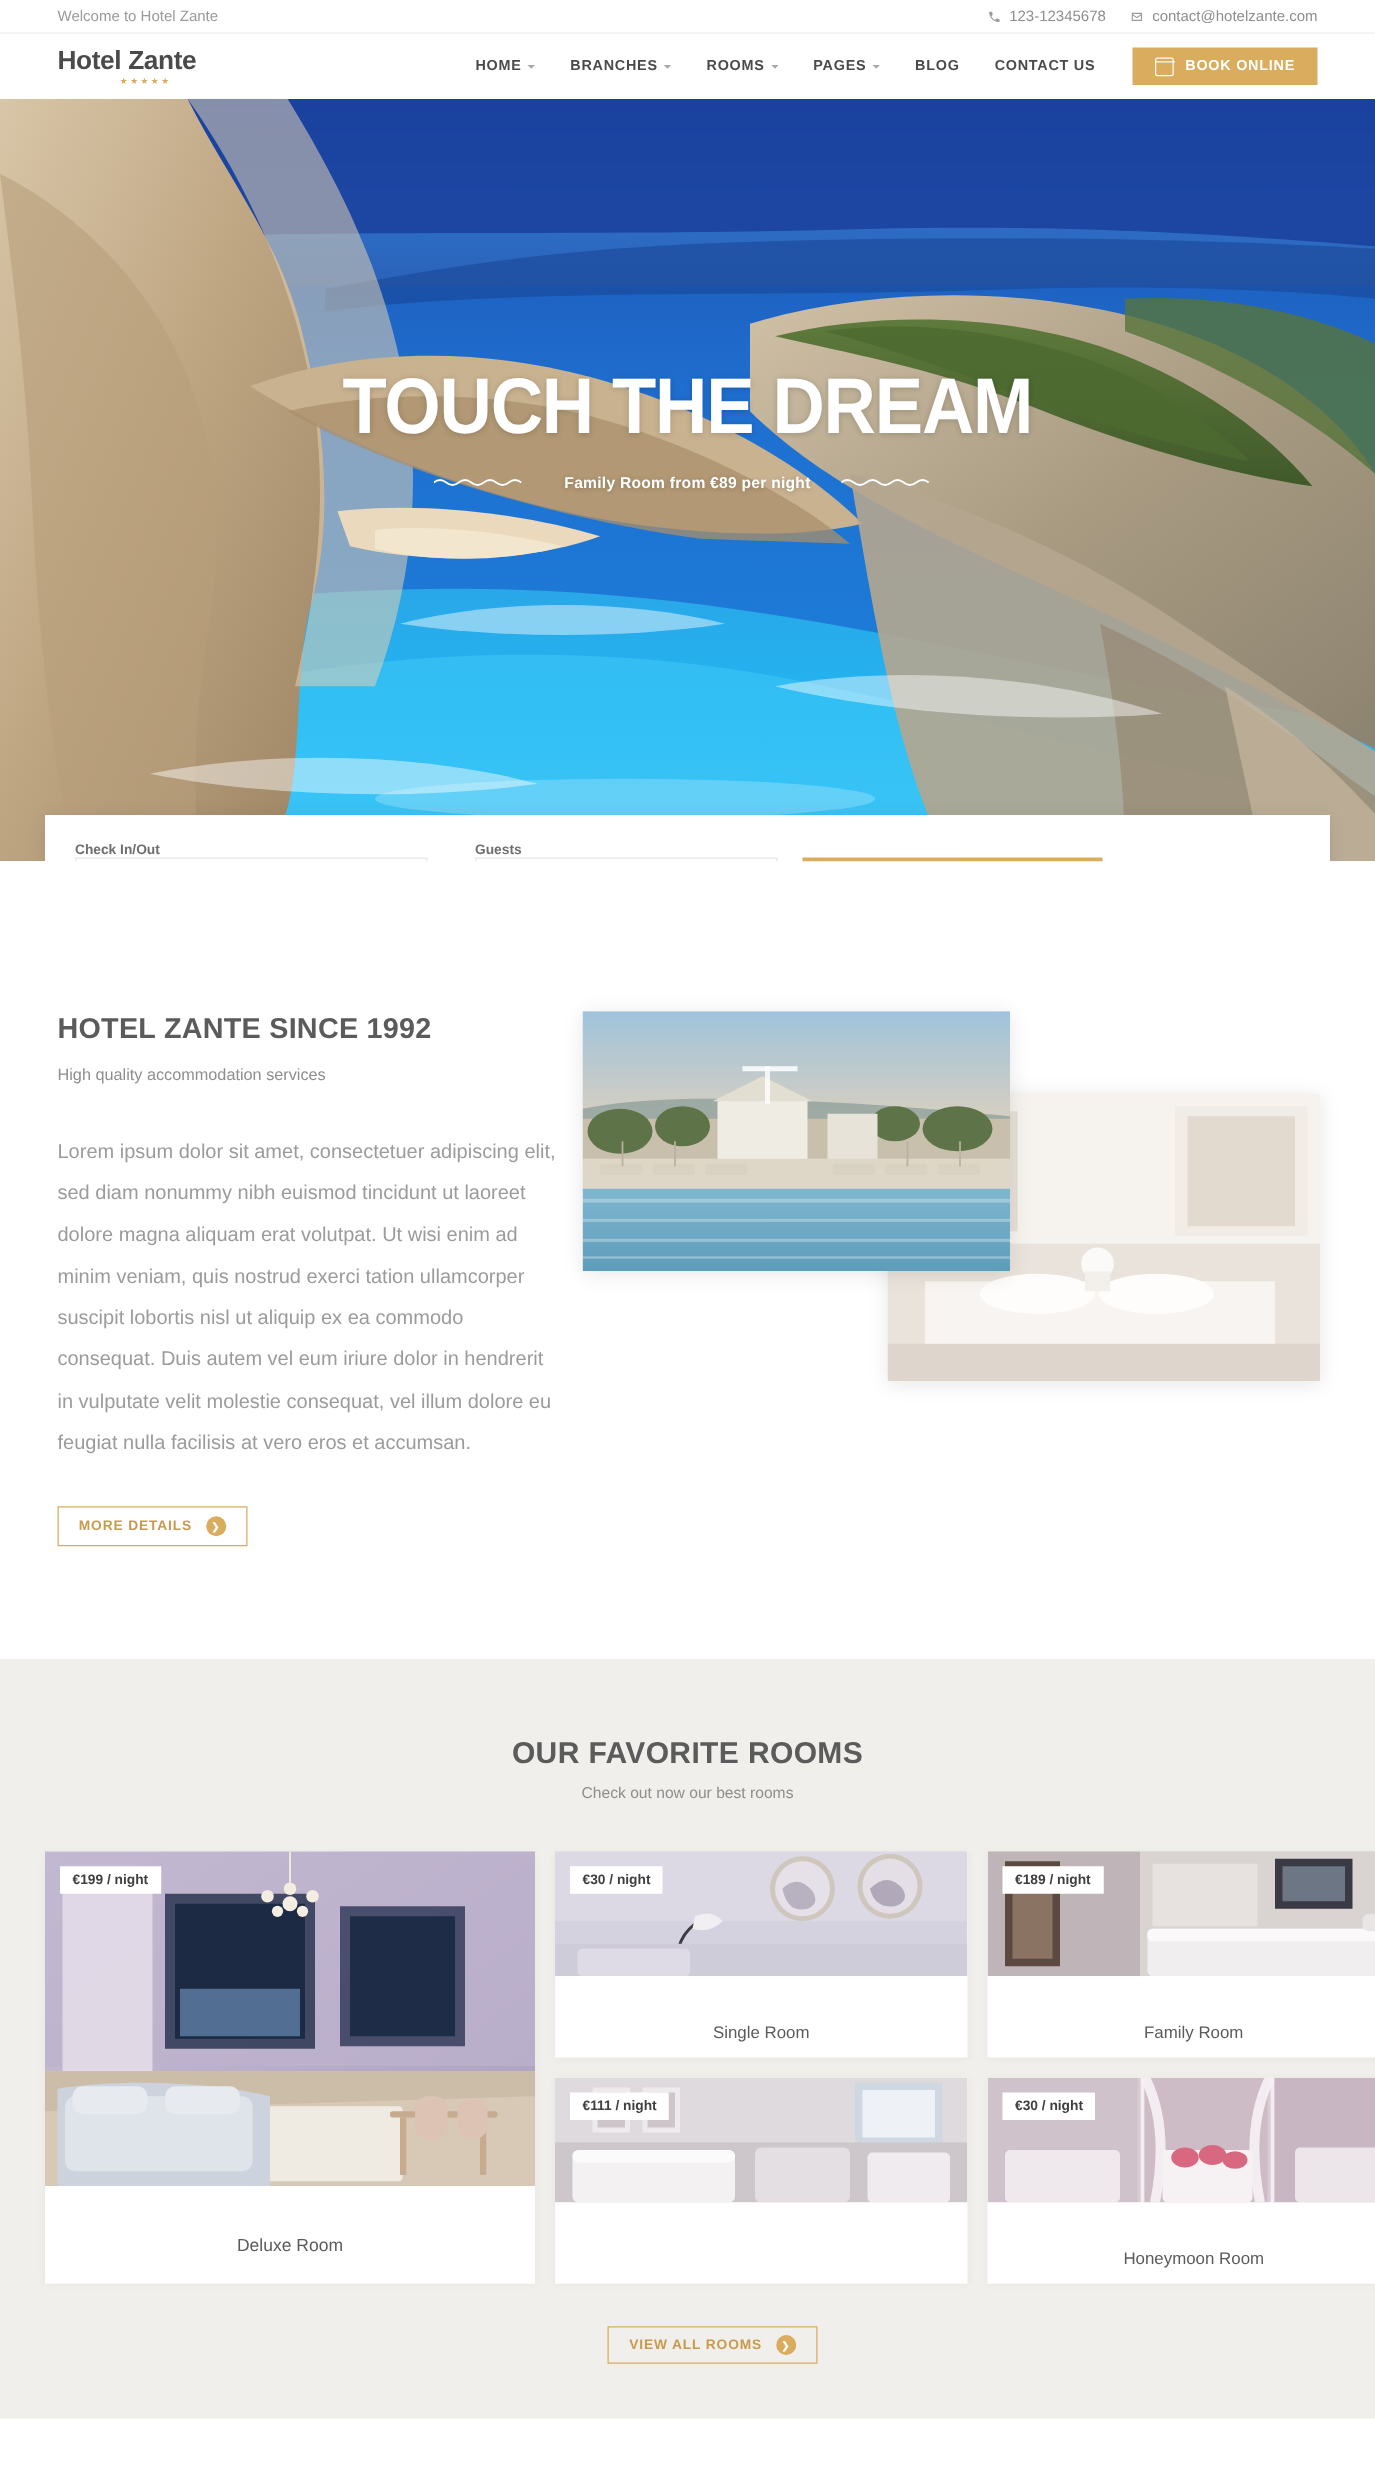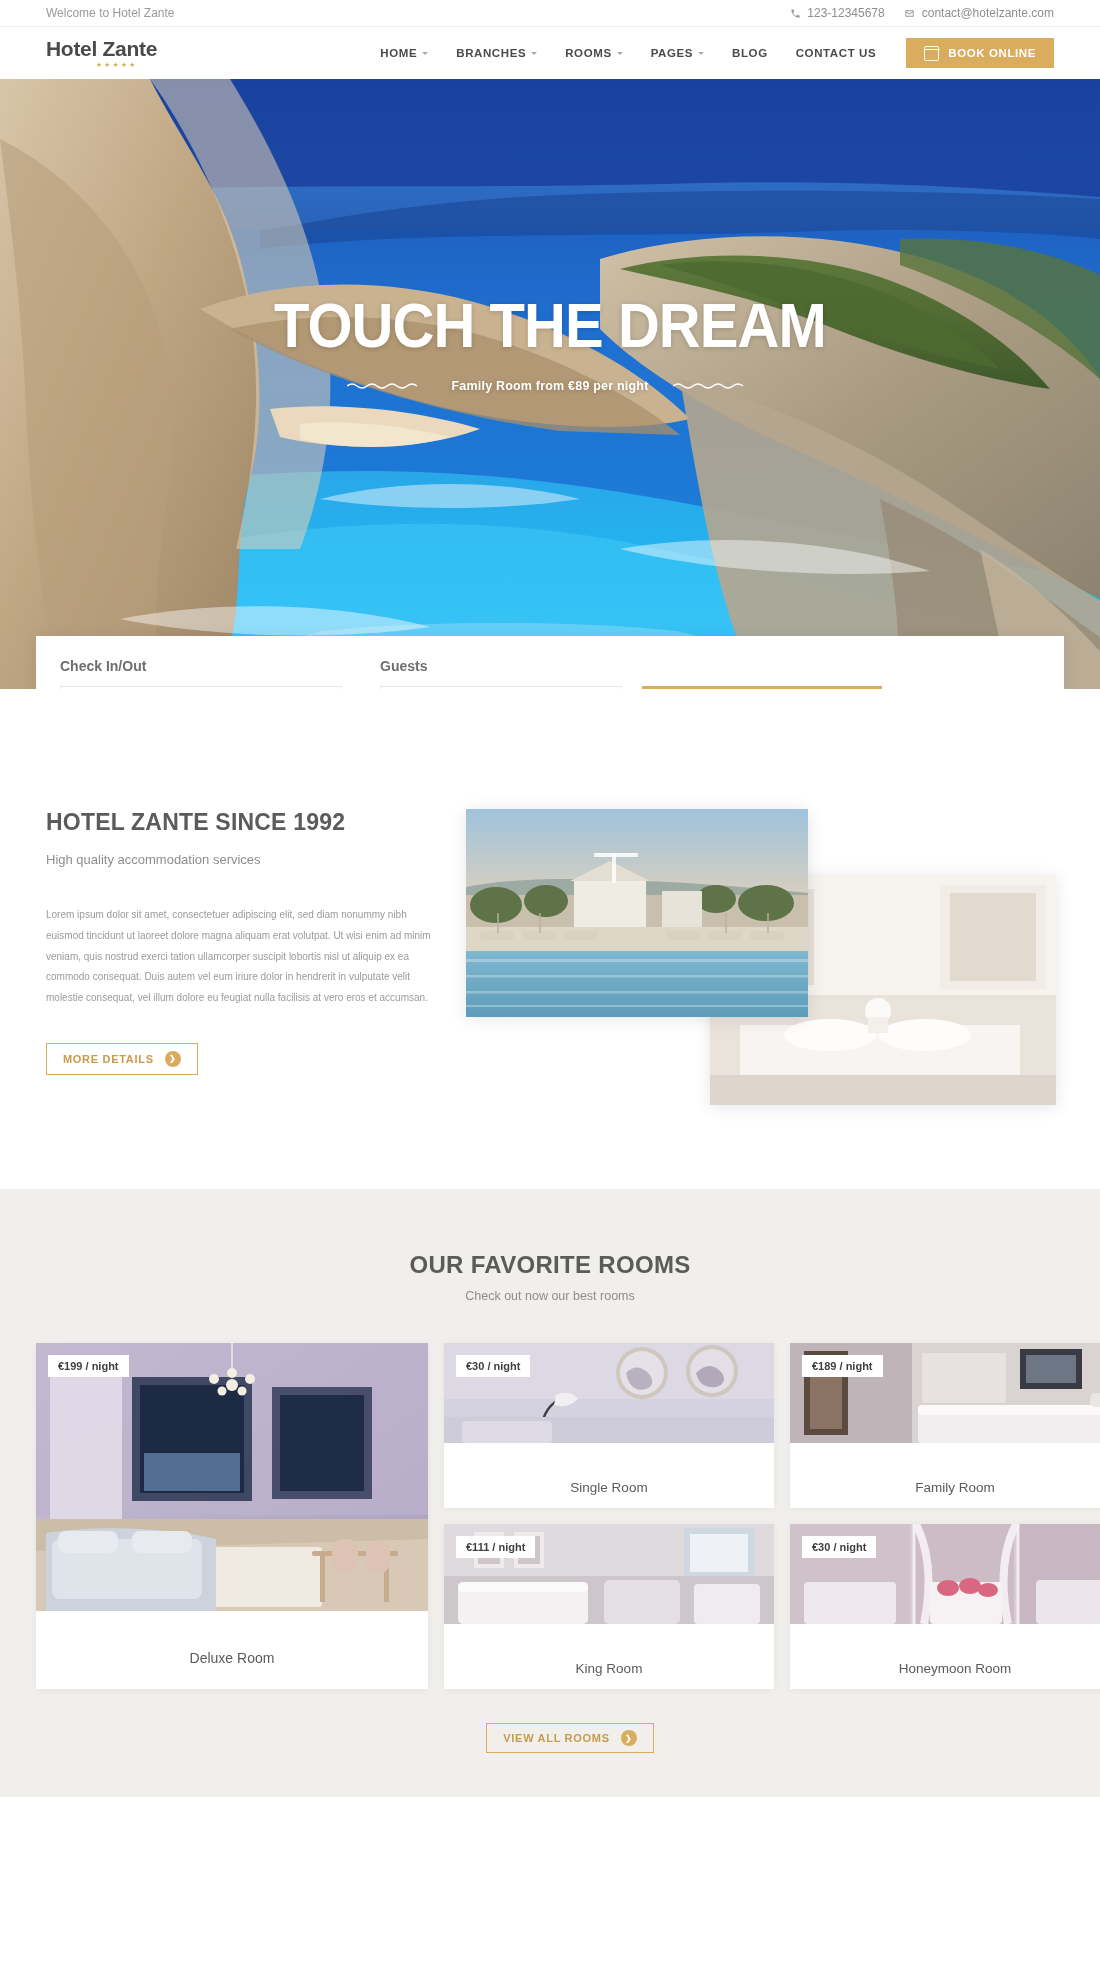--- a/index.html
+++ b/index.html
@@ -59,41 +59,41 @@
   .hero-sub-text { color:#fff; font-size:12.5px; font-weight:700; letter-spacing:.2px; text-shadow:0 1px 4px rgba(0,0,0,.22); }
   .wave svg { display:block; }
 
   
   .booking-wrap { position:absolute; left:36px; right:36px; bottom:-55px; z-index:10; }
   .booking {
     background:#fff; box-shadow:0 1px 14px rgba(0,0,0,.07);
     padding:22px 24px 24px 24px; display:flex; align-items:flex-end; gap:0;
   }
   .bk-field { display:flex; flex-direction:column; }
-  .bk-label { font-size:14px; color:#6e6e6e; font-weight:700; margin-bottom:12px; }
+  .bk-label { font-size:11px; color:#6e6e6e; font-weight:700; }
   .bk-input {
     border:1px solid #e6e6e6; height:34px; display:flex; align-items:center;
     padding:0 13px; font-size:11.5px; color:#b4b4b4; background:#fff;
   }
   .bk-f1 { width:282px; margin-right:38px; }
   .bk-f1 .bk-input { width:282px; gap:9px; }
   .bk-f2 { width:242px; margin-right:20px; }
   .bk-f2 .bk-input { width:242px; }
   .check-btn {
     background:#d9ac5e; color:#fff; height:34px; width:240px;
     display:flex; align-items:center; justify-content:center;
     font-size:11px; font-weight:700; letter-spacing:.9px; cursor:pointer;
   }
 
   
   .about { padding:120px 46px 90px 46px; display:flex; position:relative; background:#fff; }
   .about-left { width:400px; flex:none; }
   .about-title { font-size:23px; font-weight:700; color:#5b5b5b; letter-spacing:.2px; }
   .about-sub { font-size:13px; color:#8e8e8e; margin-top:16px; }
-  .about-body { font-size:10px; color:#9b9b9b; line-height:2.08; margin-top:38px; }
+  .about-body { font-size:16px; color:#9b9b9b; line-height:2.08; margin-top:38px; }
   .ghost-btn {
     margin-top:34px; border:1px solid #d9ac5e; color:#c79a4e; background:transparent;
     height:32px; display:inline-flex; align-items:center; gap:11px; padding:0 16px;
     font-size:11px; font-weight:700; letter-spacing:.7px; cursor:pointer;
   }
   .circ-arrow {
     width:16px;height:16px;border-radius:50%;background:#d9ac5e;color:#fff;
     display:inline-flex;align-items:center;justify-content:center;font-size:8px;flex:none;
   }
   .about-right { position:relative; flex:1; margin-left:20px; height:290px; }
@@ -494,21 +494,20 @@
                 <rect x="74" y="12" width="22" height="28" fill="#cfc6cc"></rect>
                 <rect x="240" y="4" width="70" height="50" fill="#cfd7e0"></rect>
                 <rect x="246" y="10" width="58" height="38" fill="#eef2f6"></rect>
                 <rect x="0" y="52" width="330" height="48" fill="#cdc7cc"></rect>
                 <rect x="14" y="58" width="130" height="42" rx="5" fill="#f4f1f3"></rect>
                 <rect x="14" y="58" width="130" height="10" rx="5" fill="#fcfbfc"></rect>
                 <rect x="160" y="56" width="76" height="44" rx="5" fill="#e4dfe3"></rect>
                 <rect x="250" y="60" width="66" height="40" rx="4" fill="#efebee"></rect>
               </svg>
             </div>
-            <div class="card-name">King Room</div>
           </div>
 
           <div class="card card-half">
             <div class="card-img sm-img">
               <span class="badge">€30 / night</span>
               <svg width="330" height="100" viewBox="0 0 330 100" preserveAspectRatio="none">
                 <rect width="330" height="100" fill="#d8ccd2"></rect>
                 <rect x="0" y="0" width="120" height="100" fill="#cfc2ca"></rect>
                 <rect x="124" y="0" width="100" height="100" fill="#cdbcc6"></rect>
                 <rect x="228" y="0" width="102" height="100" fill="#c8b6c2"></rect>

